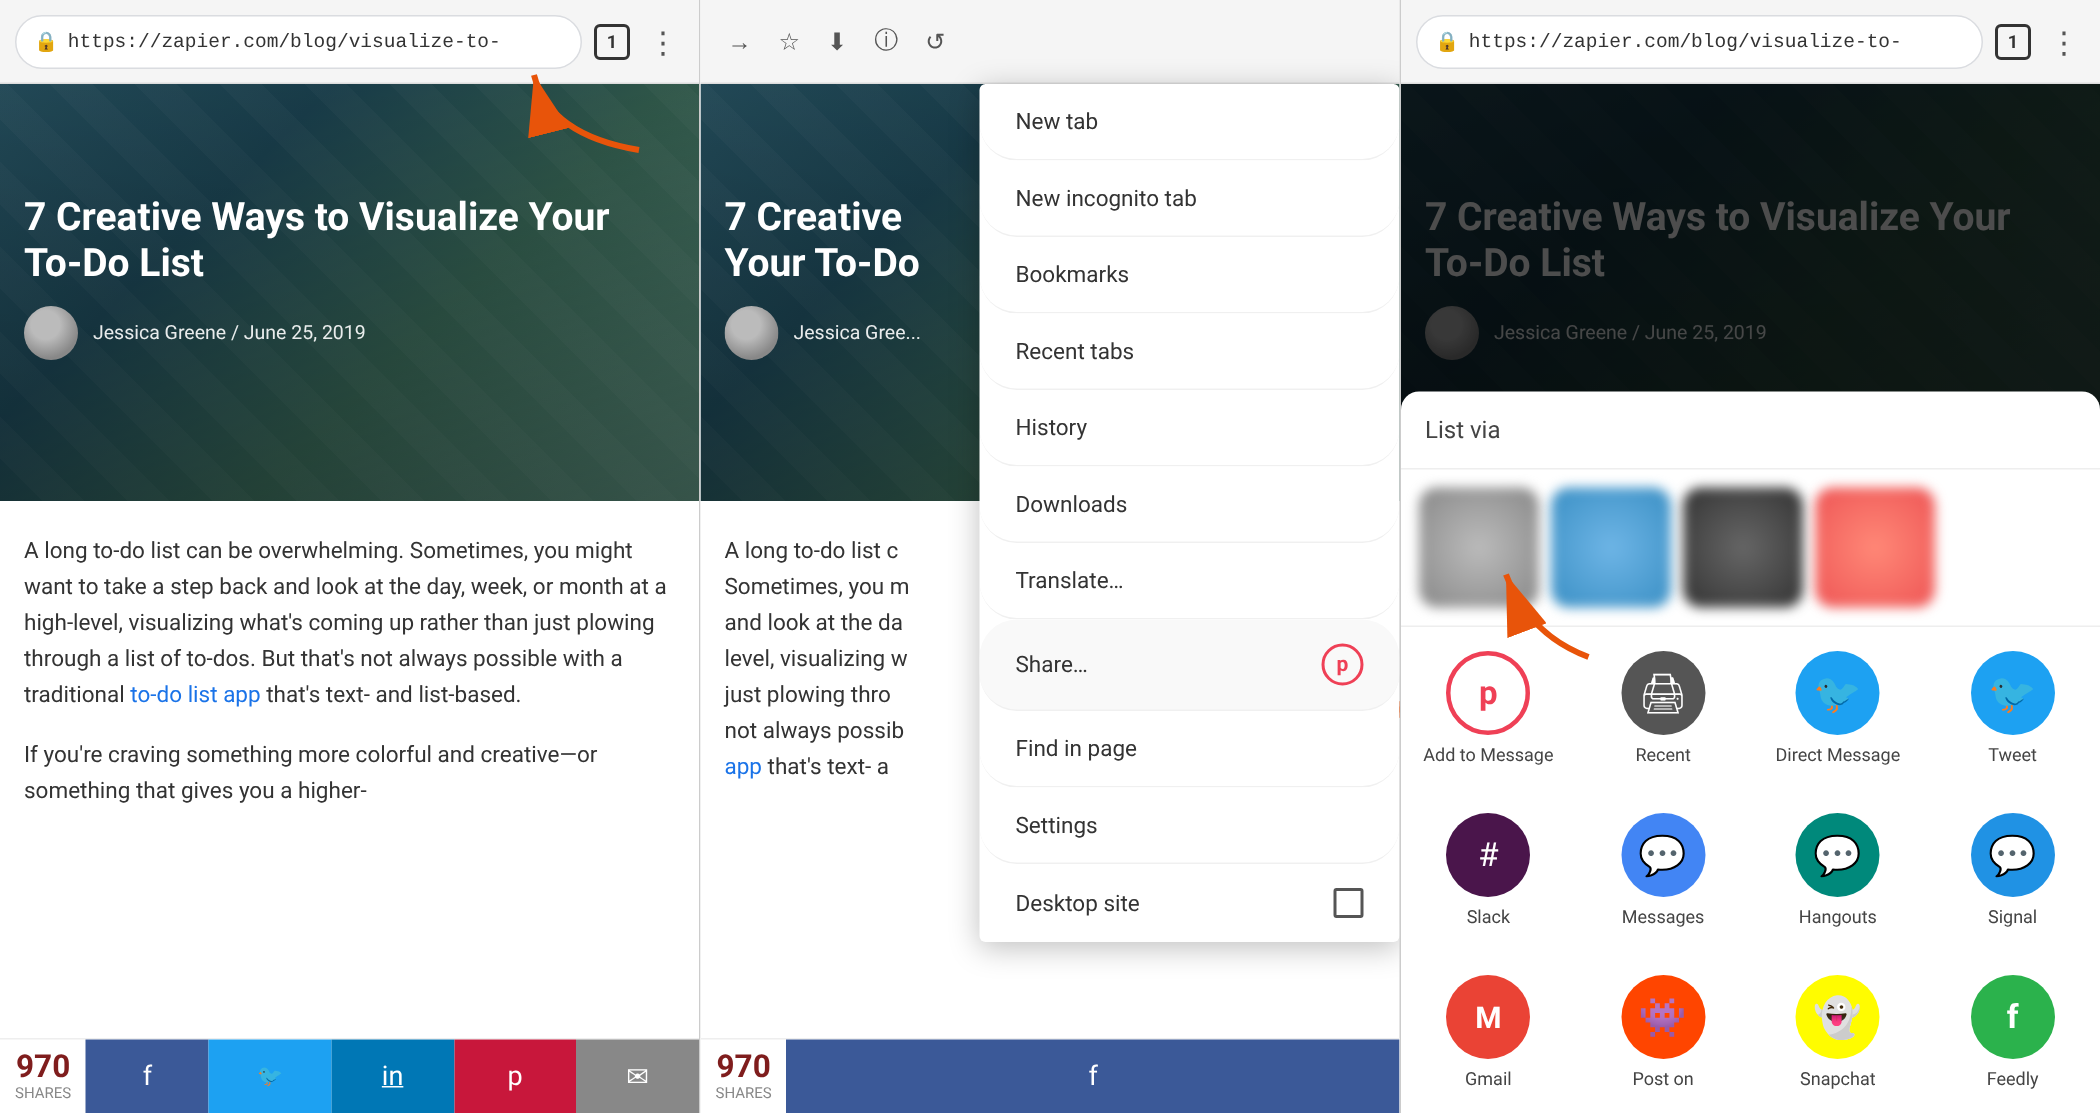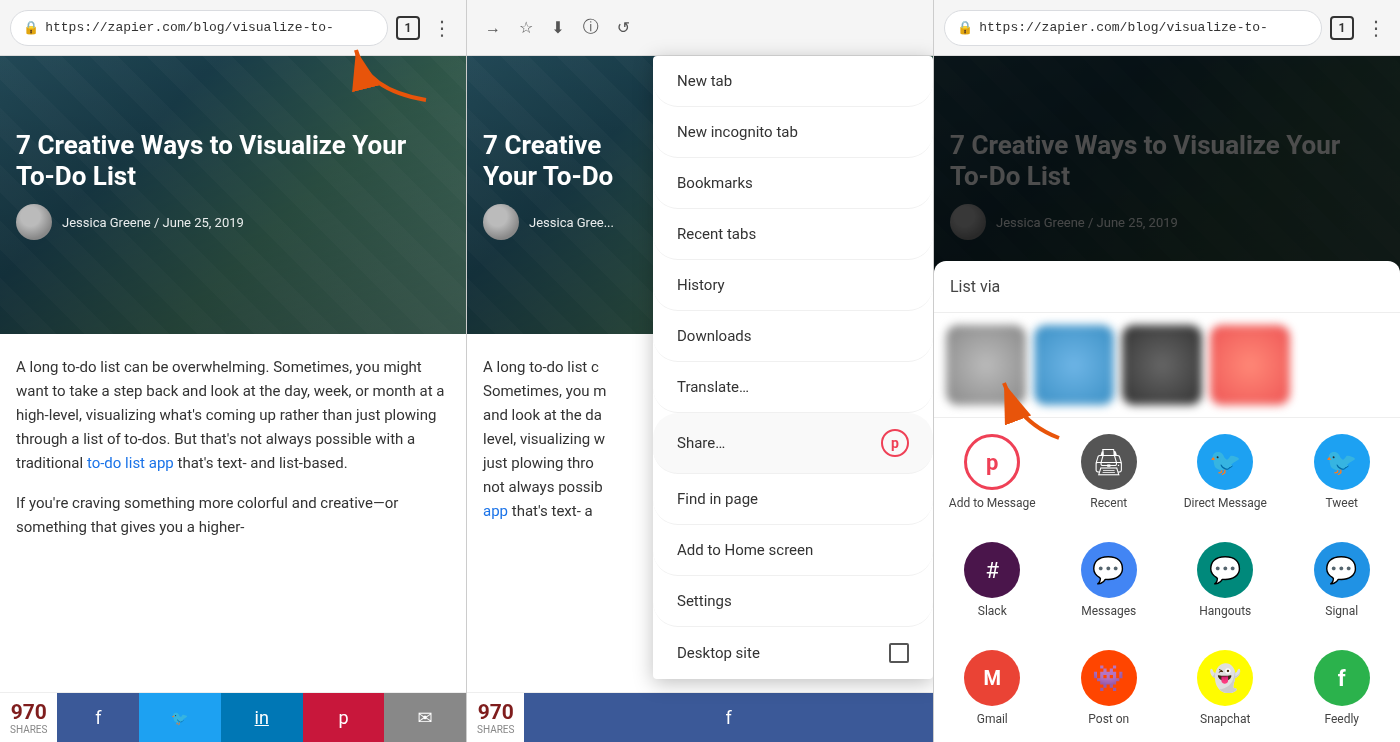--- a/index.html
+++ b/index.html
@@ -479,23 +479,20 @@
     <div class="menu-item" style="background:#f9f9f9;">
       <span class="menu-item-label">Share…</span>
       <span class="menu-item-icon">
         <div style="width:28px;height:28px;border-radius:50%;border:2px solid #ef4056;display:flex;align-items:center;justify-content:center;color:#ef4056;font-size:14px;font-weight:bold;">p</div>
       </span>
     </div>
     <div class="menu-item">
       <span class="menu-item-label">Find in page</span>
     </div>
     <div class="menu-item">
-      <span class="menu-item-label">Add to Home screen</span>
-    </div>
-    <div class="menu-item">
       <span class="menu-item-label">Settings</span>
     </div>
     <div class="menu-item">
       <span class="menu-item-label">Desktop site</span>
       <span class="menu-item-icon">
         <div class="checkbox-icon"></div>
       </span>
     </div>
   </div>
 </div>

